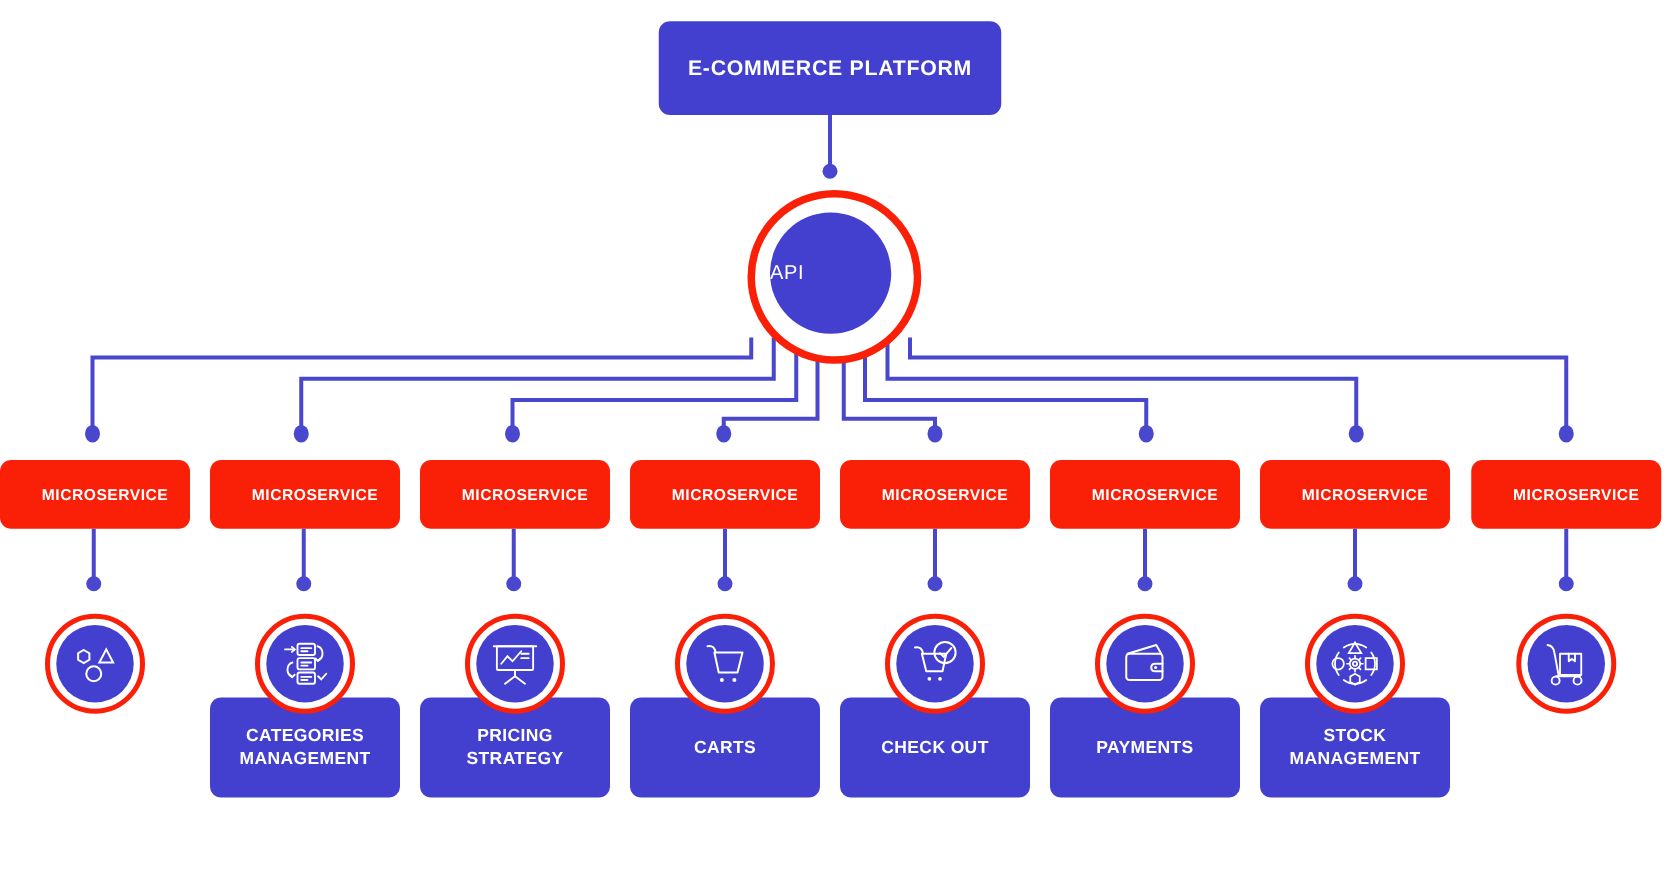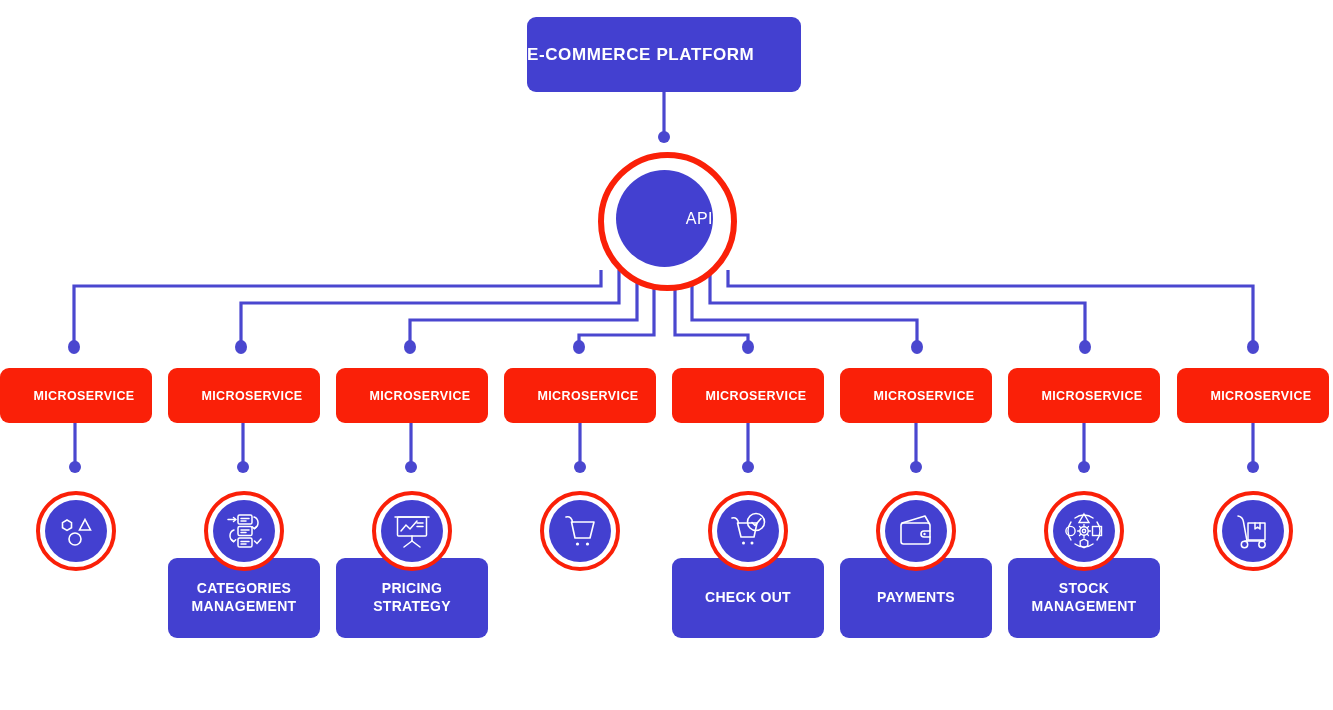--- a/index.html
+++ b/index.html
@@ -26,20 +26,21 @@
   }
   
   .root-box {
     position: absolute;
     left: 527px; top: 17px;
     width: 274px; height: 75px;
     background: #4340d0;
     border-radius: 9px;
     display: flex;
     align-items: center;
+    justify-content: center;
   }
   .root-box .root-label {
     color: #ffffff;
     font-size: 17px;
     font-weight: bold;
     letter-spacing: 0.6px;
     text-align: center;
   }
   
   .api-hub {
@@ -57,21 +58,21 @@
     box-sizing: content-box;
   }
   .api-core {
     position: absolute;
     left: 18px; top: 18px;
     width: 97px; height: 97px;
     border-radius: 50%;
     background: #4340d0;
     display: flex;
     align-items: center;
-    justify-content: flex-end;
+    justify-content: flex-start;
   }
   .api-core .api-label {
     color: #ffffff;
     font-size: 16px;
     font-weight: normal;
     letter-spacing: 0.5px;
   }
   
   .column {
     position: absolute;
@@ -286,20 +287,23 @@
     <div class="icon-badge">
       <div class="icon-inner">
         <svg width="42" height="42" viewBox="0 0 42 42" fill="none" stroke="#ffffff" stroke-width="1.6" stroke-linecap="round" stroke-linejoin="round">
           <path d="M7,7 C11,6 13,8.5 13.5,12"></path>
           <path d="M12.5,12 L35,12 L31,28 L16,28 Z"></path>
           <circle cx="18.5" cy="34" r="1.6" fill="#ffffff" stroke="none"></circle>
           <circle cx="28.5" cy="34" r="1.6" fill="#ffffff" stroke="none"></circle>
         </svg>
       </div>
     </div>
+    <div class="leaf-box">
+      <span class="leaf-label">CARTS</span>
+    </div>
   </div>
 
   <div class="column" style="left:672px;">
     <div class="ms-box">
       <span class="ms-label">MICROSERVICE</span>
     </div>
     <div class="icon-badge">
       <div class="icon-inner">
         <svg width="42" height="42" viewBox="0 0 42 42" fill="none" stroke="#ffffff" stroke-width="1.6" stroke-linecap="round" stroke-linejoin="round">
           <path d="M5,8 C9,7 11,9.5 11.5,13"></path>

